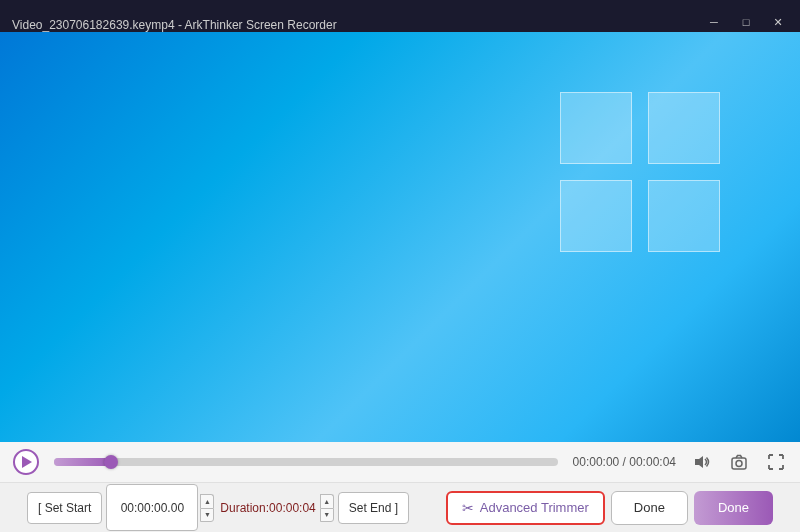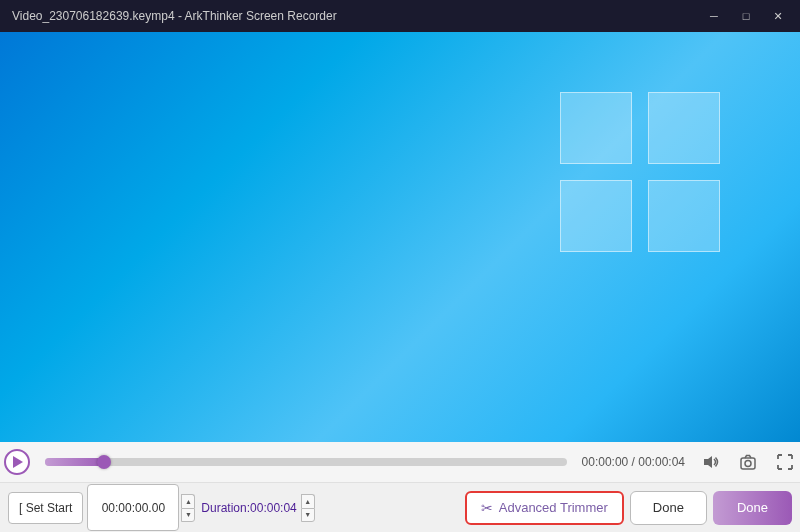--- a/index.html
+++ b/index.html
@@ -10,21 +10,21 @@
       font-family: 'Segoe UI', Arial, sans-serif;
       background: #1e1e1e;
     }
 
     
     #title-bar {
       width: 800px;
       height: 32px;
       background: #1a1a2e;
       display: flex;
-      align-items: center;
+      align-items: flex-end;
       justify-content: space-between;
       padding: 0 8px;
       user-select: none;
     }
     #title-text {
       color: #cccccc;
       font-size: 12px;
       flex: 1;
       padding-left: 4px;
     }
@@ -86,21 +86,21 @@
       background: #f0f0f0;
       display: flex;
       flex-direction: column;
     }
 
     
     #timeline-row {
       height: 40px;
       display: flex;
       align-items: center;
-      padding: 0 4px;
+      padding: 0 13px;
       gap: 15px;
       background: #f5f5f5;
     }
 
     #play-btn {
       width: 26px;
       height: 26px;
       border-radius: 50%;
       border: 2px solid #9b59b6;
       background: white;
@@ -180,21 +180,21 @@
       justify-content: center;
       cursor: pointer;
       flex-shrink: 0;
     }
 
     
     #action-row {
       height: 50px;
       display: flex;
       align-items: center;
-      padding: 0 8px;
+      padding: 0 27px;
       gap: 6px;
       background: #f0f0f0;
       border-top: 1px solid #e0e0e0;
     }
 
     .ctrl-group {
       display: flex;
       align-items: center;
       gap: 4px;
     }
@@ -239,21 +239,21 @@
       cursor: pointer;
       font-size: 7px;
       color: #555;
       line-height: 1;
     }
     .spin-btn:first-child { border-radius: 0 3px 0 0; border-bottom: none; }
     .spin-btn:last-child { border-radius: 0 0 3px 0; }
 
     #duration-label {
       font-size: 12px;
-      color: #4c1d95;
+      color: #7f1d1d;
       white-space: nowrap;
       text-align: right;
     }
 
     .spacer { flex: 1; }
 
     
     #advanced-trimmer-btn {
       height: 34px;
       padding: 0 14px;
@@ -372,20 +372,21 @@
       </div>
     </div>
 
     <span id="duration-label">Duration:00:00:04</span>
 
     <div class="ctrl-group">
       <div class="spinner-wrap">
         <div class="spin-btn">▲</div>
         <div class="spin-btn">▼</div>
       </div>
+      <button class="small-btn">Set End ]</button>
     </div>
 
     <div class="spacer"></div>
 
     <button id="advanced-trimmer-btn">
       <span class="scissors-icon">✂</span>
       <span>Advanced Trimmer</span>
     </button>
 
     <button id="back-btn">Done</button>

